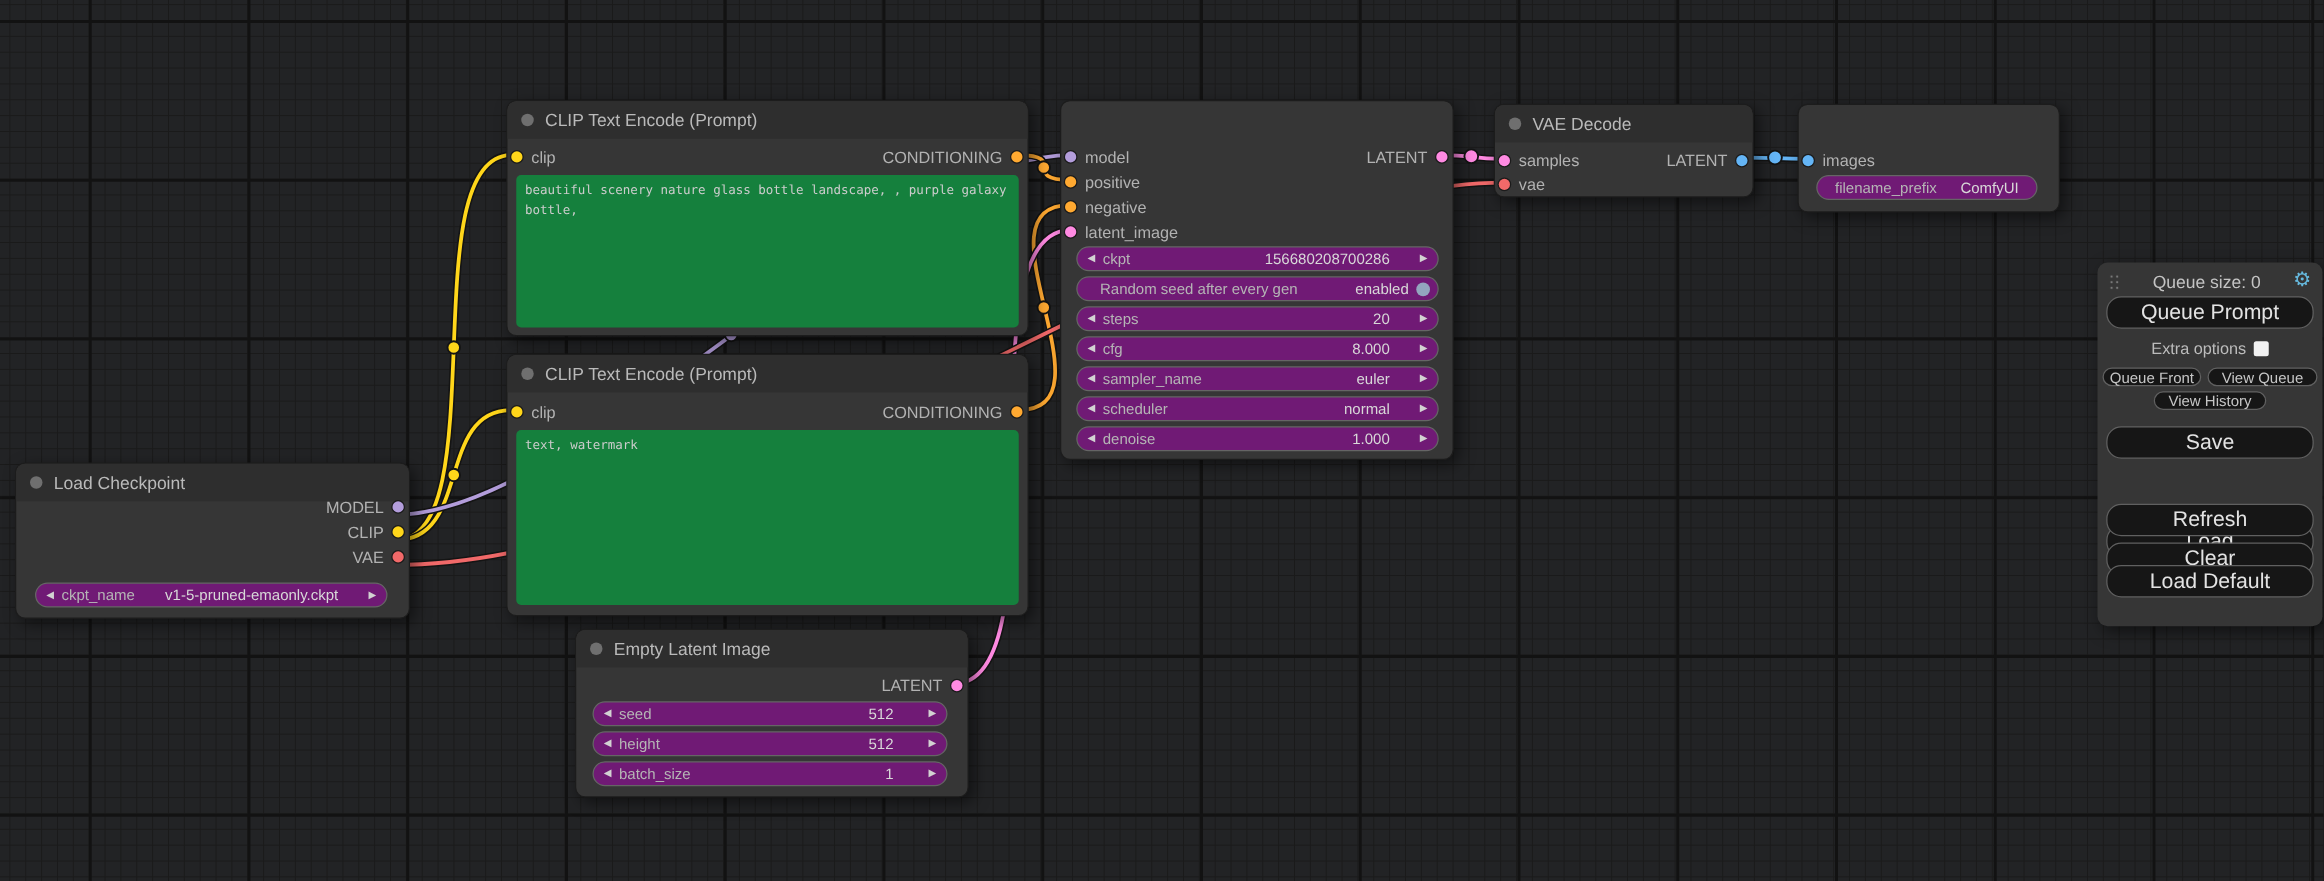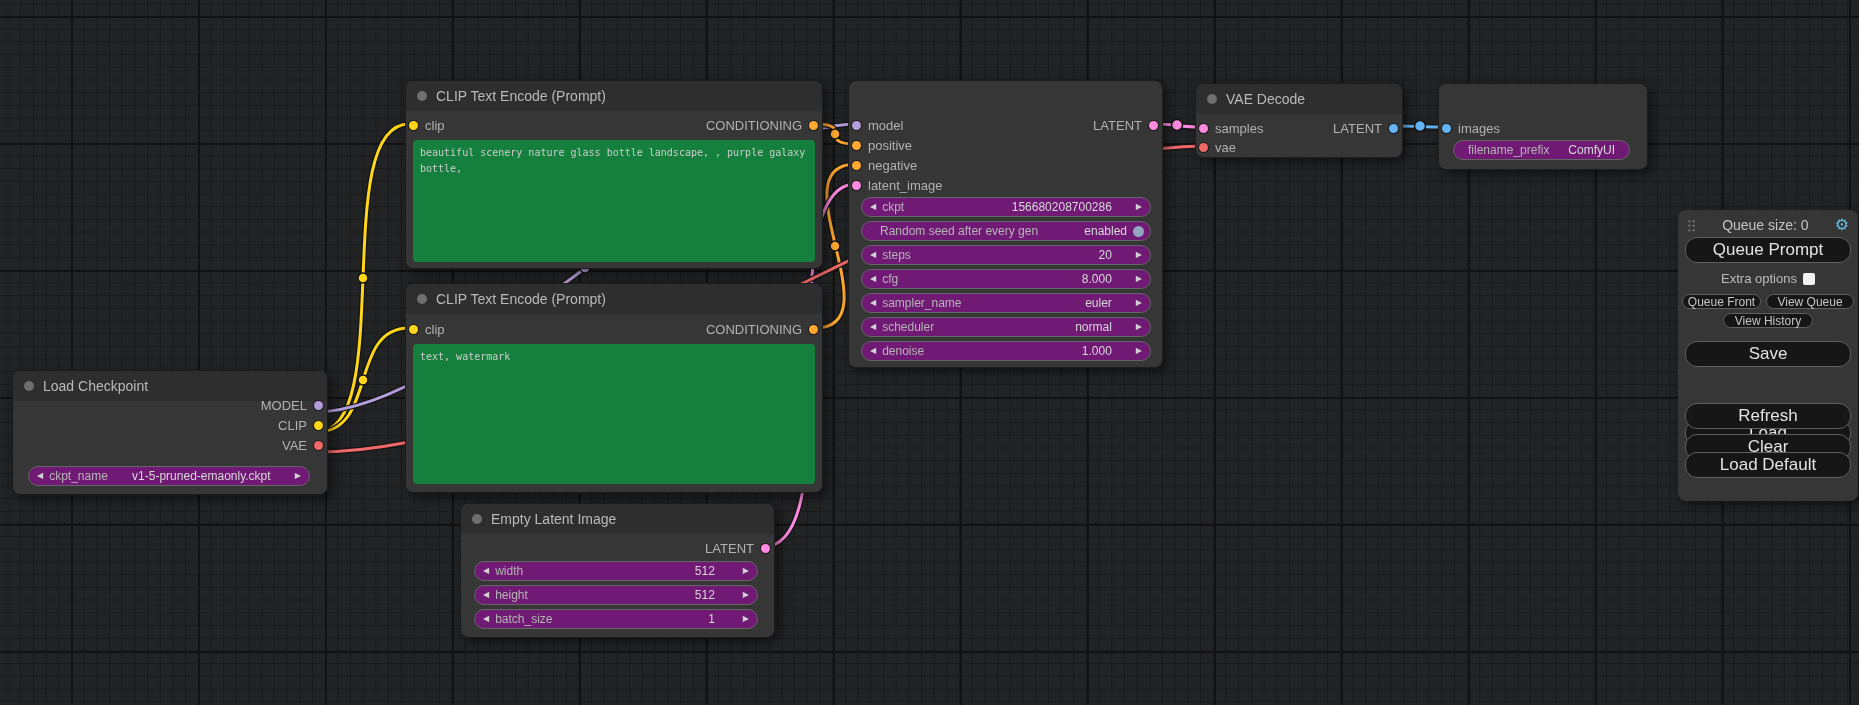--- a/index.html
+++ b/index.html
@@ -197,21 +197,21 @@
     <div class="title">
       <span class="tdot"></span>
       <span>Empty Latent Image</span>
     </div>
     <div class="slot out" style="top:36px;">
       <span>LATENT</span>
       <span class="port" style="background-color: rgb(255, 138, 226);"></span>
     </div>
     <div class="pill" style="left:13px;right:16px;top:57px;">
       <span class="arrow">◀</span>
-      <span>width</span>
+      <span>seed</span>
       <span class="sp"></span>
       <span class="val">512</span>
       <span class="sp" style="max-width:16px;"></span>
       <span class="arrow">▶</span>
     </div>
     <div class="pill" style="left:13px;right:16px;top:81px;">
       <span class="arrow">◀</span>
       <span>height</span>
       <span class="sp"></span>
       <span class="val">512</span>

